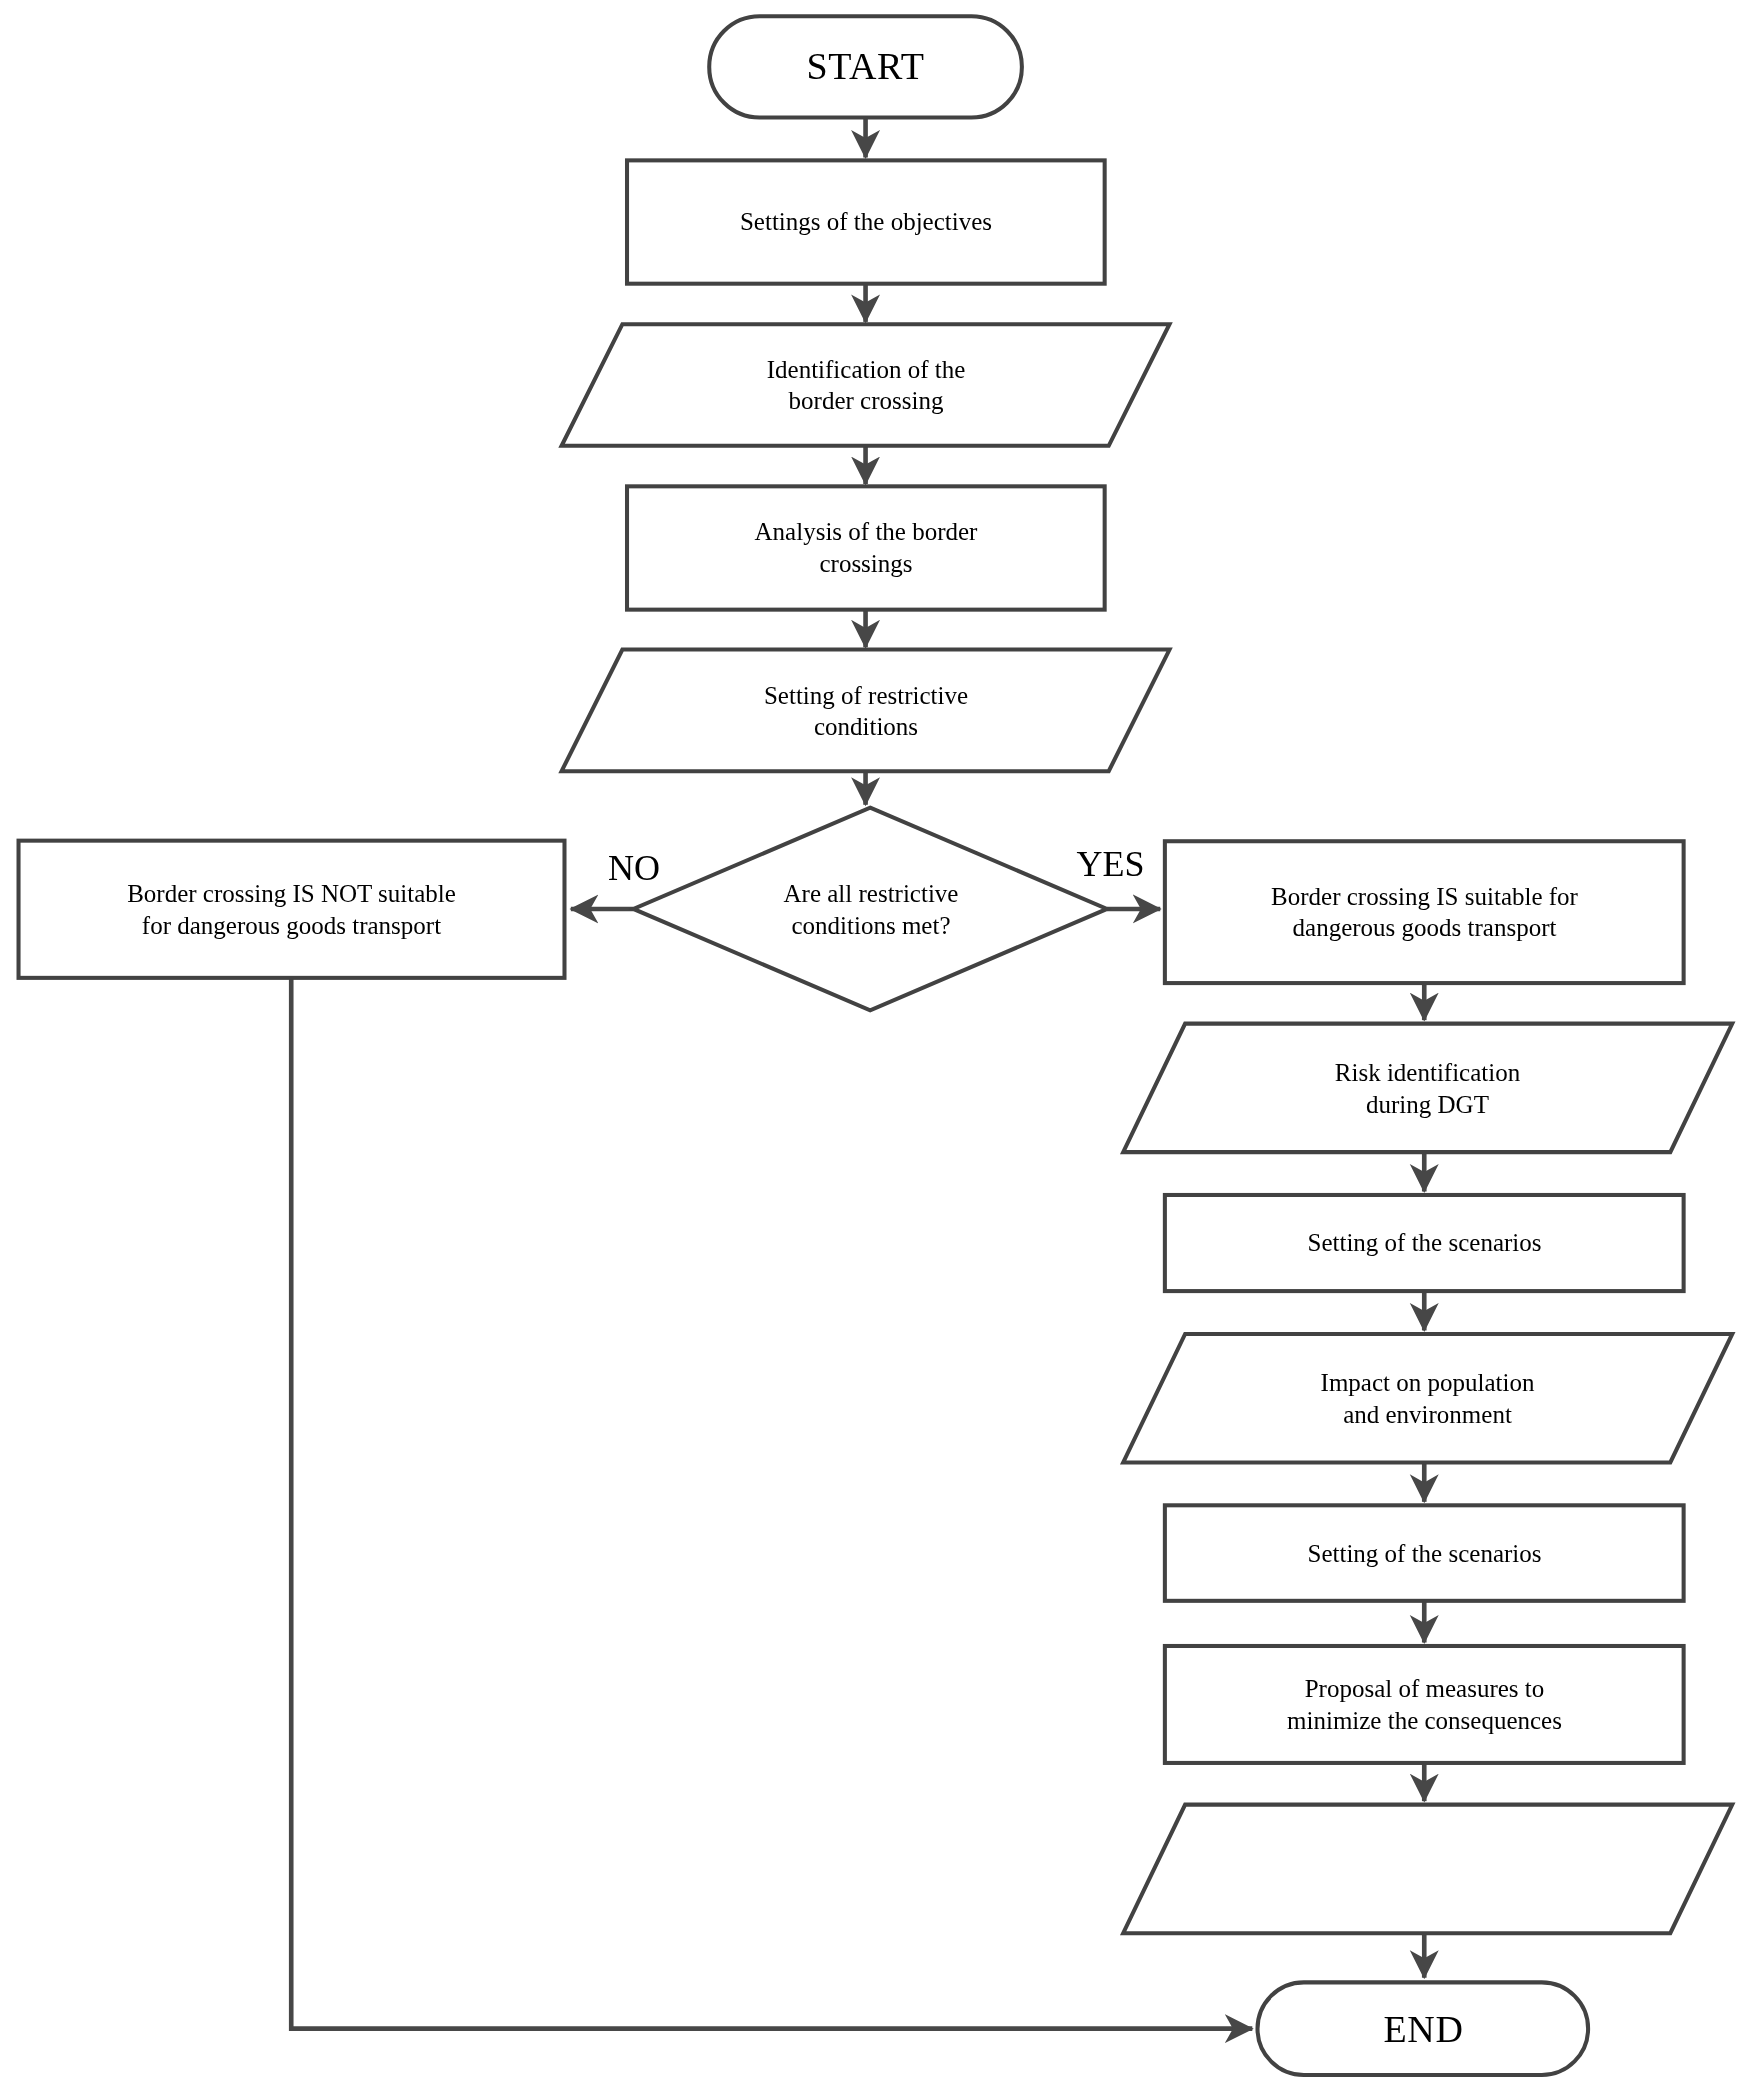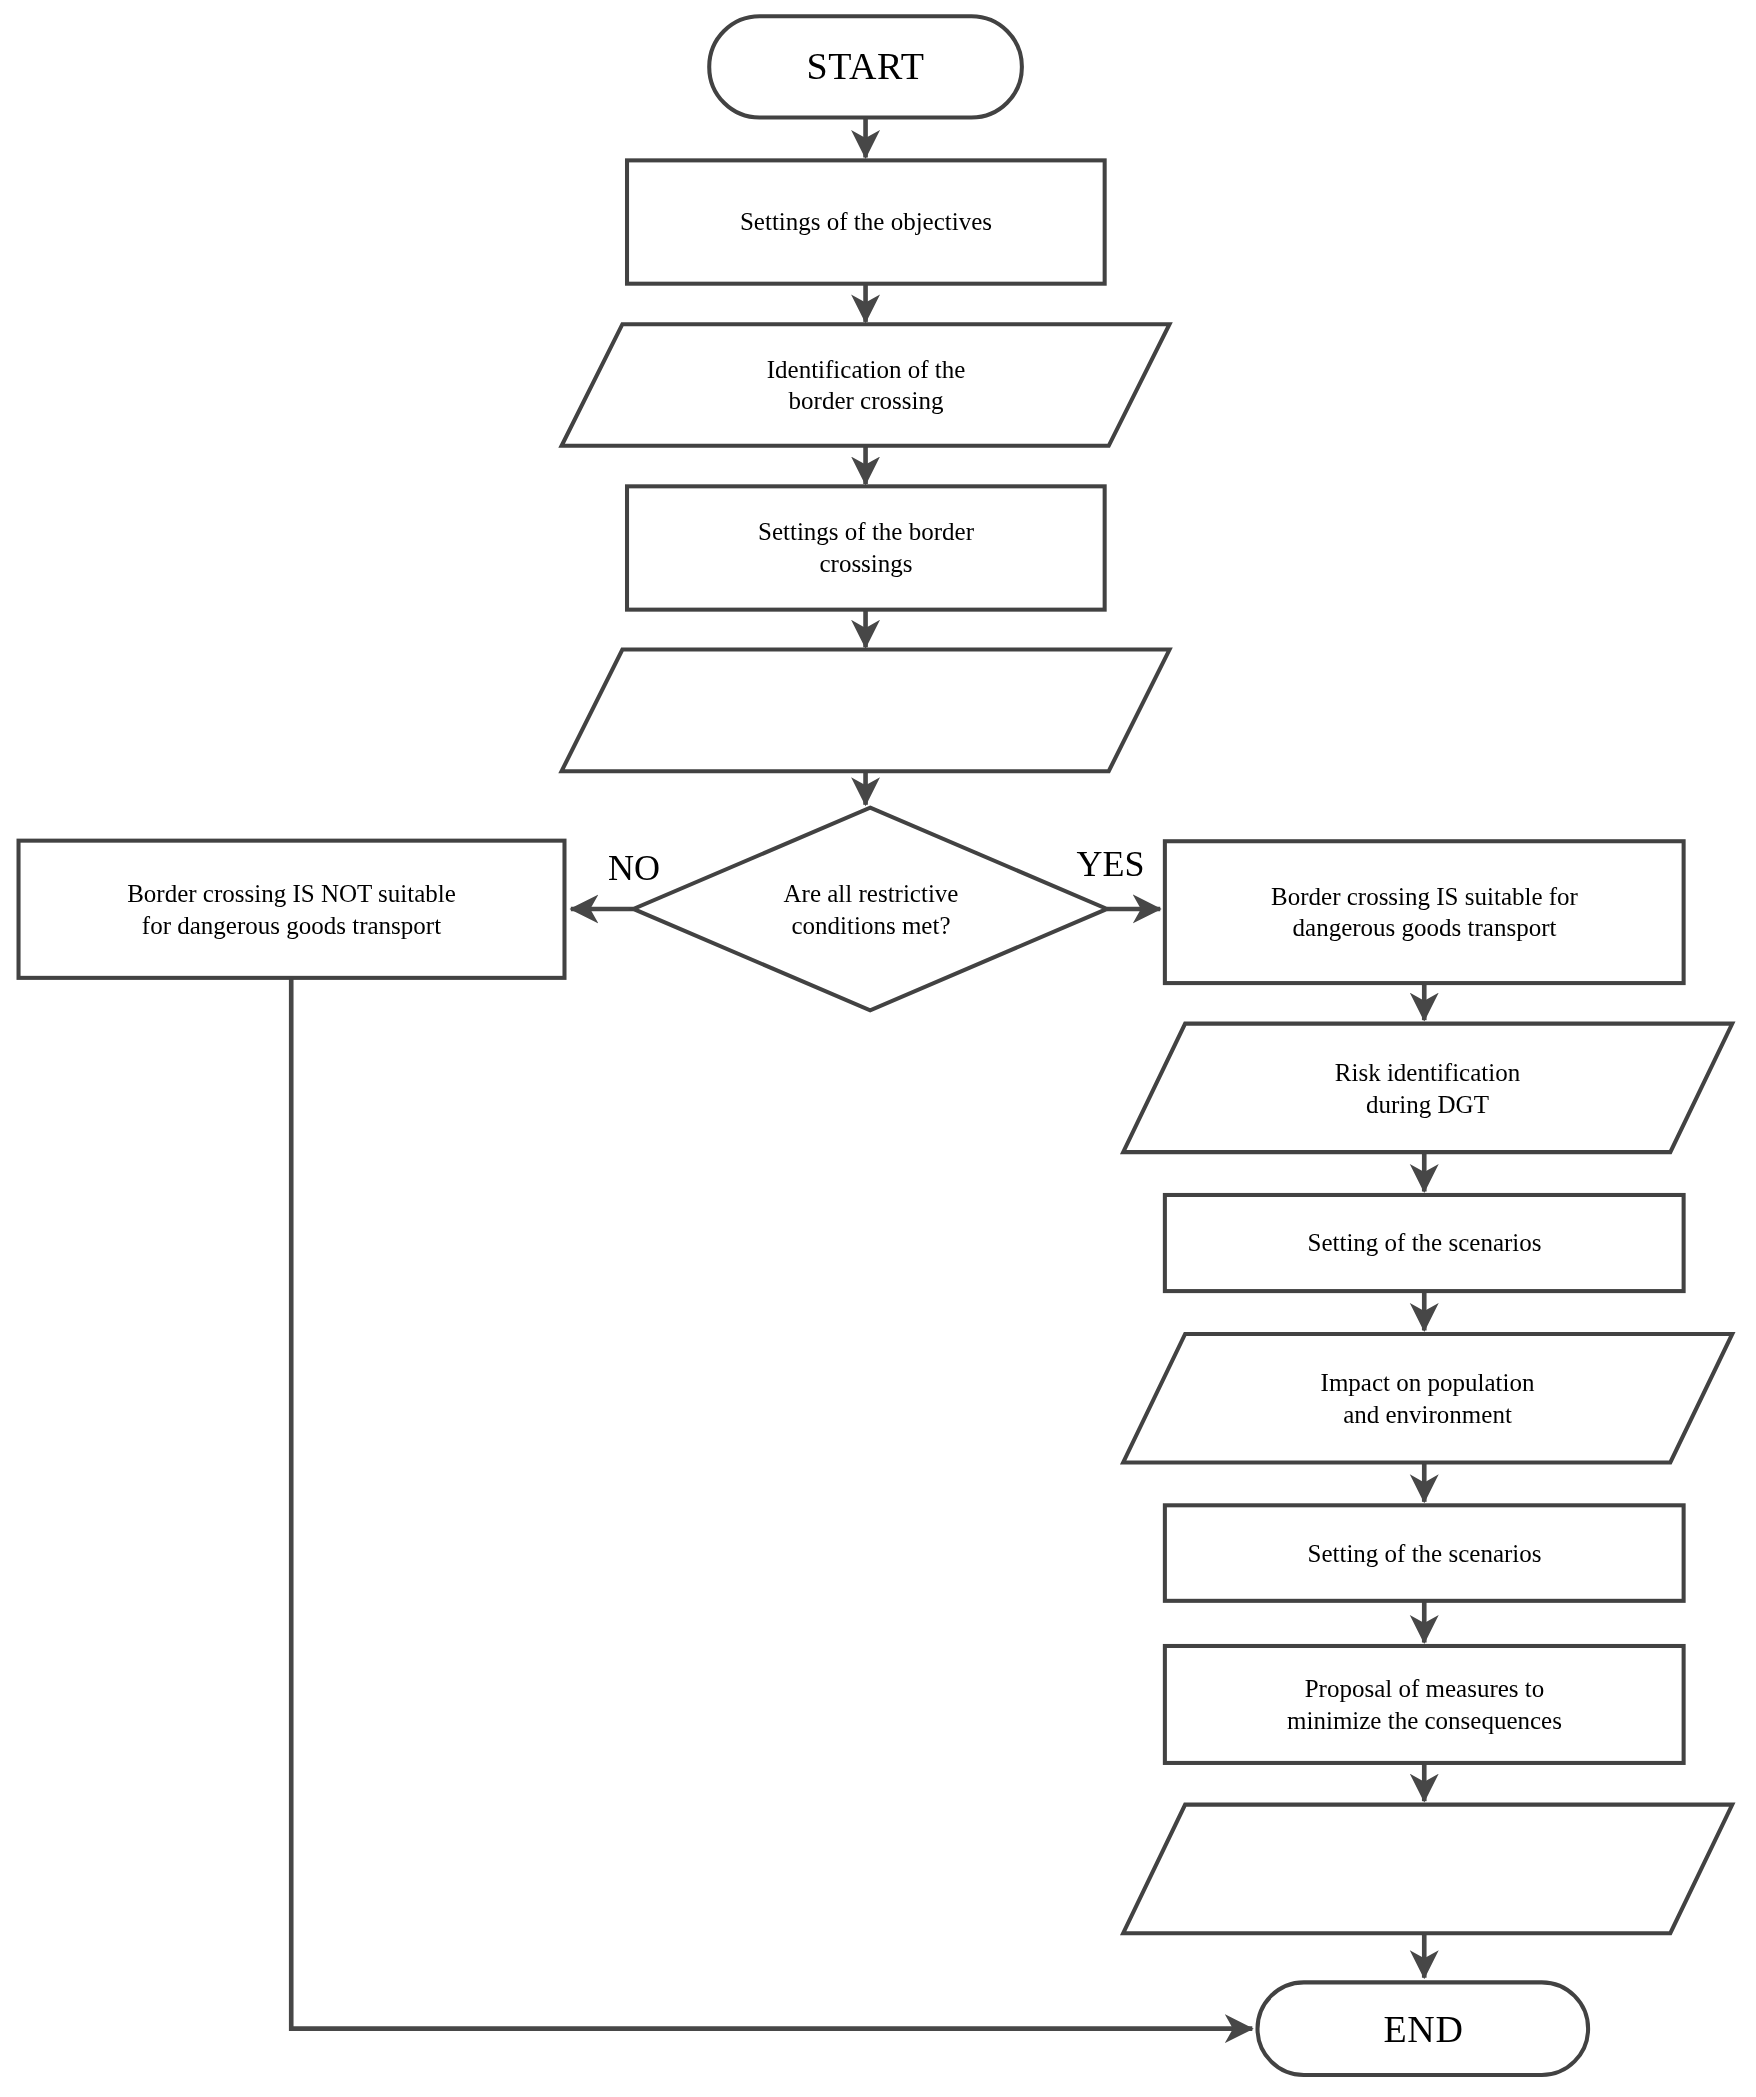--- a/index.html
+++ b/index.html
@@ -80,23 +80,25 @@
     <rect class="shape" x="2172" y="3424" width="571" height="160" rx="80" ry="80"></rect>
   </svg>
 
   <div class="label terminator" style="left:709px;top:16px;width:313px;height:101px;">START</div>
 
   <div class="label" style="left:627px;top:160px;width:478px;height:123px;">Settings of the objectives</div>
 
   <div class="label" style="left:562px;top:324px;width:608px;height:122px;">Identification of the
 border crossing</div>
 
-  <div class="label" style="left:627px;top:486px;width:478px;height:123px;">Settings of the border
+  <div class="label" style="left:627px;top:486px;width:478px;height:123px;">Analysis of the border
 crossings</div>
 
+  <div class="label" style="left:562px;top:650px;width:608px;height:122px;">Setting of restrictive
+conditions</div>
 
   <div class="label" style="left:634px;top:808px;width:474px;height:203px;">Are all restrictive
 conditions met?</div>
 
   <div class="label branch" style="left:585px;top:844px;width:98px;height:49px;">NO</div>
 
   <div class="label branch" style="left:1064px;top:840px;width:93px;height:49px;">YES</div>
 
   <div class="label" style="left:18.5px;top:841px;width:546px;height:137px;">Border crossing IS NOT suitable
 for dangerous goods transport</div>

